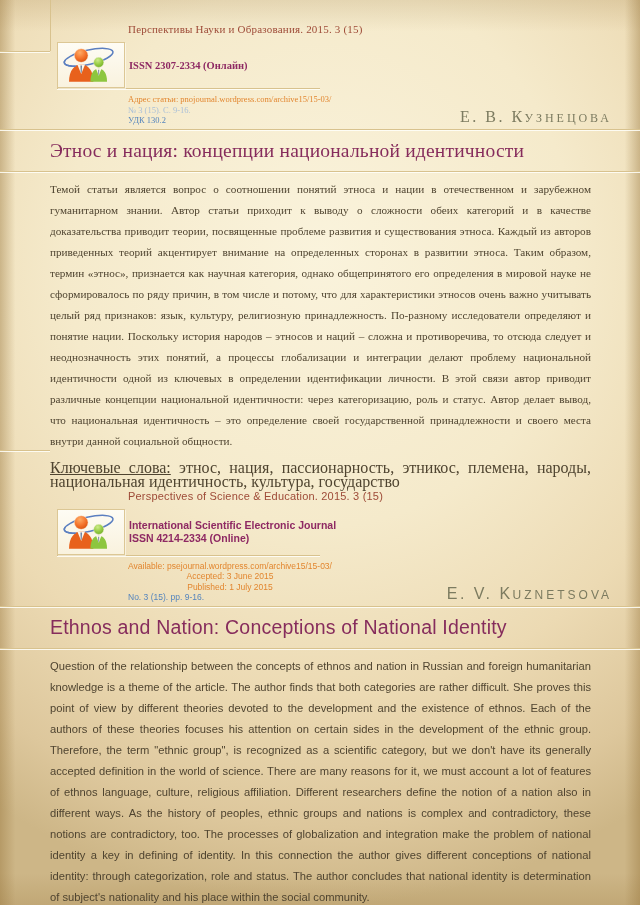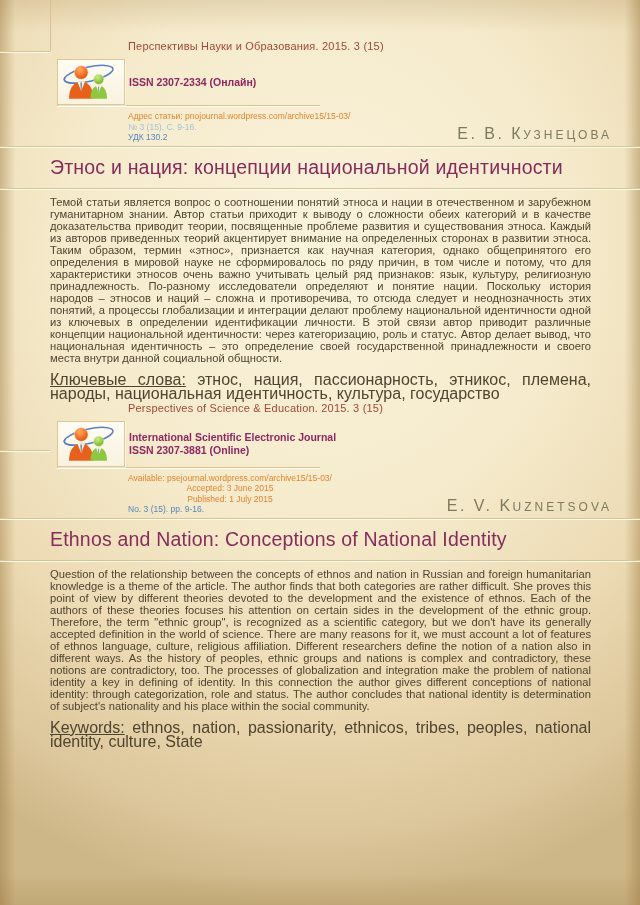--- a/index.html
+++ b/index.html
@@ -10,21 +10,21 @@
       linear-gradient(90deg, rgba(150,116,58,.42) 0%, rgba(150,116,58,0) 2.4%, rgba(150,116,58,0) 97.6%, rgba(150,116,58,.42) 100%),
       linear-gradient(0deg, rgba(150,116,58,.22) 0%, rgba(150,116,58,0) 3.5%, rgba(150,116,58,0) 96.5%, rgba(150,116,58,.18) 100%),
       radial-gradient(95% 72% at 50% 28%, #faf3dc 0%, #f5eacb 42%, #ecdab3 68%, #ddc79c 88%, #cdb687 100%);
   }
   .rule { height:1px; background:#d8c28e; box-shadow:0 1px 0 rgba(255,255,250,.85); }
   .corner-v { position:absolute; left:50px; top:0; width:1px; height:51px; background:#d8c28e; }
   .corner-h1 { position:absolute; left:0; top:51px; width:50px; height:1px; background:#d8c28e; box-shadow:0 1px 0 rgba(255,255,250,.85); }
   .corner-h2 { position:absolute; left:0; top:450px; width:50px; height:1px; background:#d8c28e; box-shadow:0 1px 0 rgba(255,255,250,.85); }
 
   section { position:relative; }
-  .sec-ru { padding-top:39px; }
+  .sec-ru { padding-top:22px;font-family:Liberation Serif, serif; }
   .sec-en { }
 
   .jheader { margin-left:128px; font-size:11px; line-height:14px; color:#9e4b38; letter-spacing:.2px; }
   .logo-row { display:flex; align-items:center; margin-left:57px; margin-top:6px; }
   .logo-box { width:68px; height:46px; flex:0 0 68px; background:linear-gradient(#fefcf4,#f9f2de);
     border:1px solid #dcc795; box-shadow:1px 1px 0 rgba(255,255,250,.55);
     display:flex; align-items:center; justify-content:center; }
   .logo-svg { width:60px; height:38px; display:block; }
   .jsub { margin-left:4px; }
   .jsub div { font-size:10.5px; line-height:13px; font-weight:bold; color:#8e2963; }
@@ -32,21 +32,21 @@
   .meta-row { display:flex; justify-content:space-between; align-items:flex-end; margin:5px 28px 0 128px; }
   .meta { font-size:8.5px; line-height:10.5px; }
   .m-orange { color:#e2862f;text-align:center; }
   .m-lblue { color:#a9bfd8; }
   .m-blue { color:#5585bd; }
   .author { color:#7c7b60; font-size:16px; line-height:16px; letter-spacing:2.5px; white-space:nowrap; }
   .author .rest { font-size:12px; letter-spacing:3px; }
   .rule-wide { margin-top:3px; width:100%; }
   .title { margin:9px 50px 0 50px; font-size:19.5px; line-height:23px; font-weight:400; color:#862c5c; letter-spacing:.2px; }
   .rule-title { margin-top:9px; width:100%; }
-  .abstract { margin:7px 49px 0 50px; font-size:11.2px; line-height:12px; color:#4f4430; text-align:justify; }
+  .abstract { margin:7px 49px 0 50px; font-size:11.2px; line-height:21px; color:#4f4430; text-align:justify; }
   .keywords { margin:9px 49px 0 50px; font-size:16px; line-height:14px; color:#4f4430; text-align:justify; }
   .kw-label { text-decoration:underline; }
 </style>
 </head>
 <body>
 
 <svg width="0" height="0" style="position:absolute">
   <defs>
     <radialGradient id="gO" cx="40%" cy="28%" r="78%">
       <stop offset="0%" stop-color="#ffac66"></stop>
@@ -122,21 +122,21 @@
           <path d="M58.5 38.5 L67.5 38.5 L63 50 Z" fill="#fdf7ea"></path>
           <path d="M62.2 40 L63.8 40 L63.5 48.5 L62.5 48.5 Z" fill="#5a7296"></path>
           <circle cx="63" cy="27.5" r="8.5" fill="url(#gG)" stroke="#f3eed8" stroke-width="0.8"></circle>
           <g clip-path="url(#ringFront)">
             <ellipse cx="46" cy="19" rx="42" ry="12" fill="none" stroke="#5b7fc0" stroke-width="2.6" transform="rotate(-13 46 19)"></ellipse>
           </g>
         </svg>
       </div>
       <div class="jsub">
         <div>International Scientific Electronic Journal</div>
-        <div>ISSN 2307-3881 (Online)</div>
+        <div>ISSN 4214-2334 (Online)</div>
       </div>
     </div>
     <div class="rule rule-logo"></div>
     <div class="meta-row">
       <div class="meta">
         <div class="m-orange">Available: psejournal.wordpress.com/archive15/15-03/</div>
         <div class="m-orange">Accepted: 3 June 2015</div>
         <div class="m-orange">Published: 1 July 2015</div>
         <div class="m-blue">No. 3 (15). pp. 9-16.</div>
       </div>

